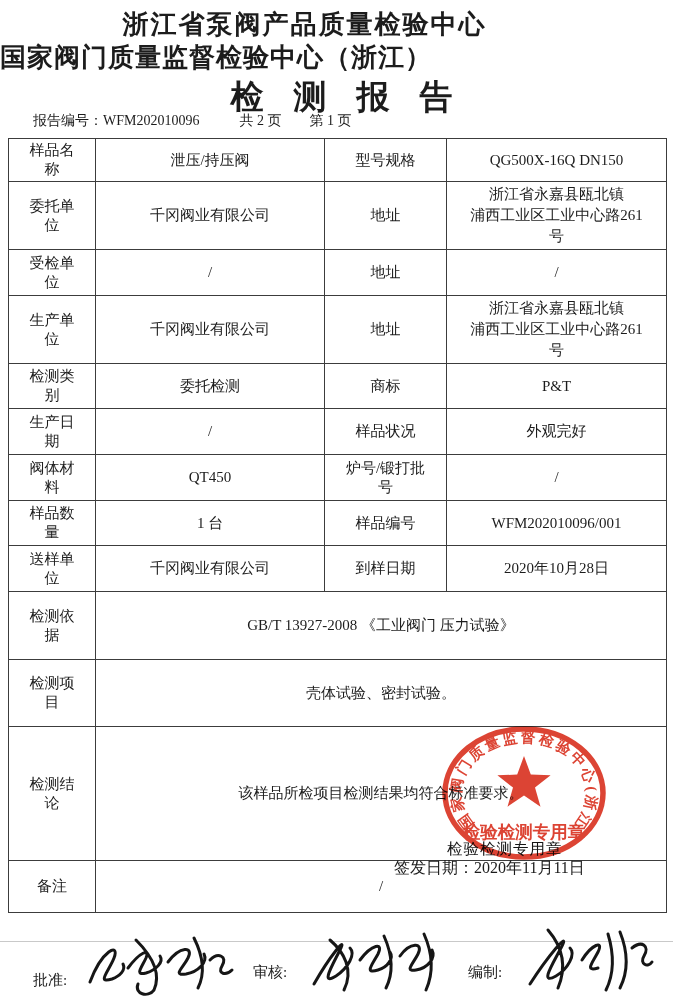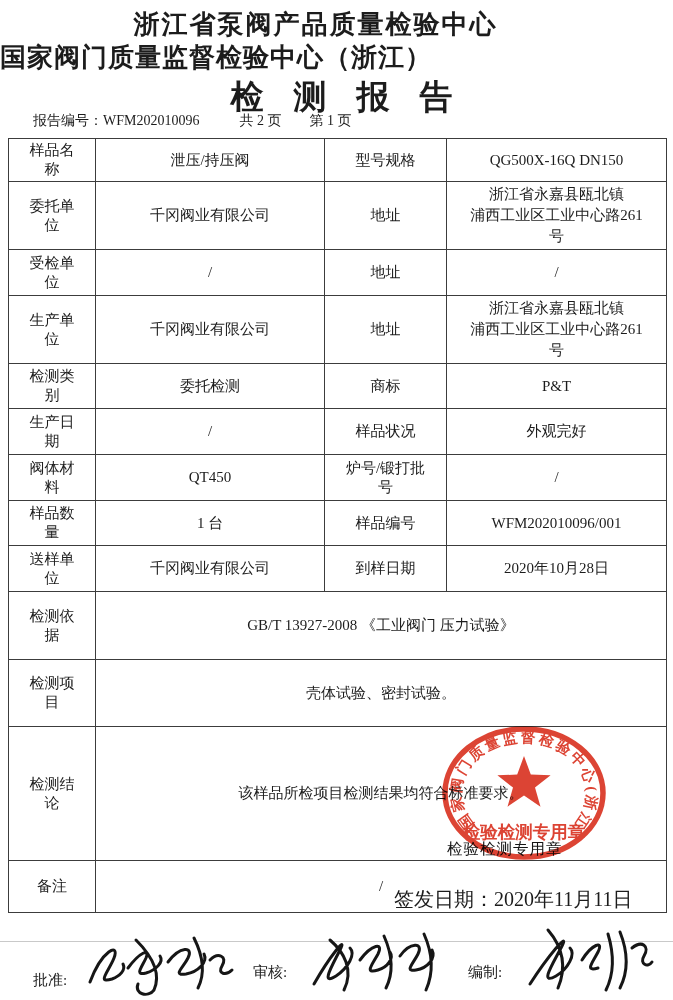--- a/index.html
+++ b/index.html
@@ -1,37 +1,37 @@
 <!DOCTYPE html>
 <html><head>
 <meta charset="utf-8">
 <style>
   html,body{margin:0;padding:0;}
   body{
     width:673px;height:1000px;position:relative;background:#ffffff;
     font-family:"Liberation Serif","DejaVu Serif",serif;color:#1c1c1c;overflow:hidden;
   }
   .title1{position:absolute;top:7px;left:0;width:609px;text-align:center;
-    font-size:26px;font-weight:bold;letter-spacing:2px;padding-left:11px;}
+    font-size:26px;font-weight:bold;letter-spacing:2px;}
   .title2{position:absolute;top:40px;left:0;width:673px;text-align:left;
     font-size:26px;font-weight:bold;letter-spacing:1px;}
   .title3{position:absolute;top:75px;left:0;width:673px;text-align:center;
     font-size:33px;font-weight:bold;letter-spacing:30px;padding-left:40px;box-sizing:border-box;}
   .meta{position:absolute;top:112px;left:33px;width:607px;display:flex;
     justify-content:flex-start;font-size:14px;gap:12px;}
   .meta .pages span{margin-left:28px;}
   table.report{position:absolute;top:138px;left:8px;width:658px;
     border-collapse:collapse;table-layout:fixed;}
   table.report td{border:1px solid #3c3c3c;text-align:center;vertical-align:middle;
     font-size:15px;padding:2px 16px;overflow:hidden;}
   td.addr{white-space:pre-line;font-size:14.5px;line-height:21px;}
   td.lefttop{text-align:left;vertical-align:top;padding:13px 8px 0 14px;}
   .overprint{position:absolute;left:447px;top:839px;font-size:15.5px;letter-spacing:1px;
     color:#161616;white-space:nowrap;}
-  .signdate{position:absolute;left:394px;top:886px;font-size:20px;white-space:nowrap;}
+  .signdate{position:absolute;left:394px;top:858px;font-size:16px;white-space:nowrap;}
   .stamp{position:absolute;left:436px;top:722px;width:176px;height:148px;
     mix-blend-mode:multiply;opacity:.9;}
   .faintline{position:absolute;left:0;top:941px;width:673px;height:1px;background:#c9c9c9;}
   .footer-label{position:absolute;font-size:15px;white-space:nowrap;}
   .lab-approve{left:33px;top:963px;margin-top:8px;}
   .lab-review{left:253px;top:963px;}
   .lab-prepare{left:468px;top:963px;}
   .sig{position:absolute;}
   .sig path{stroke:#161616;stroke-width:3;fill:none;stroke-linecap:round;stroke-linejoin:round;}
   .sig1{left:76px;top:932px;}

